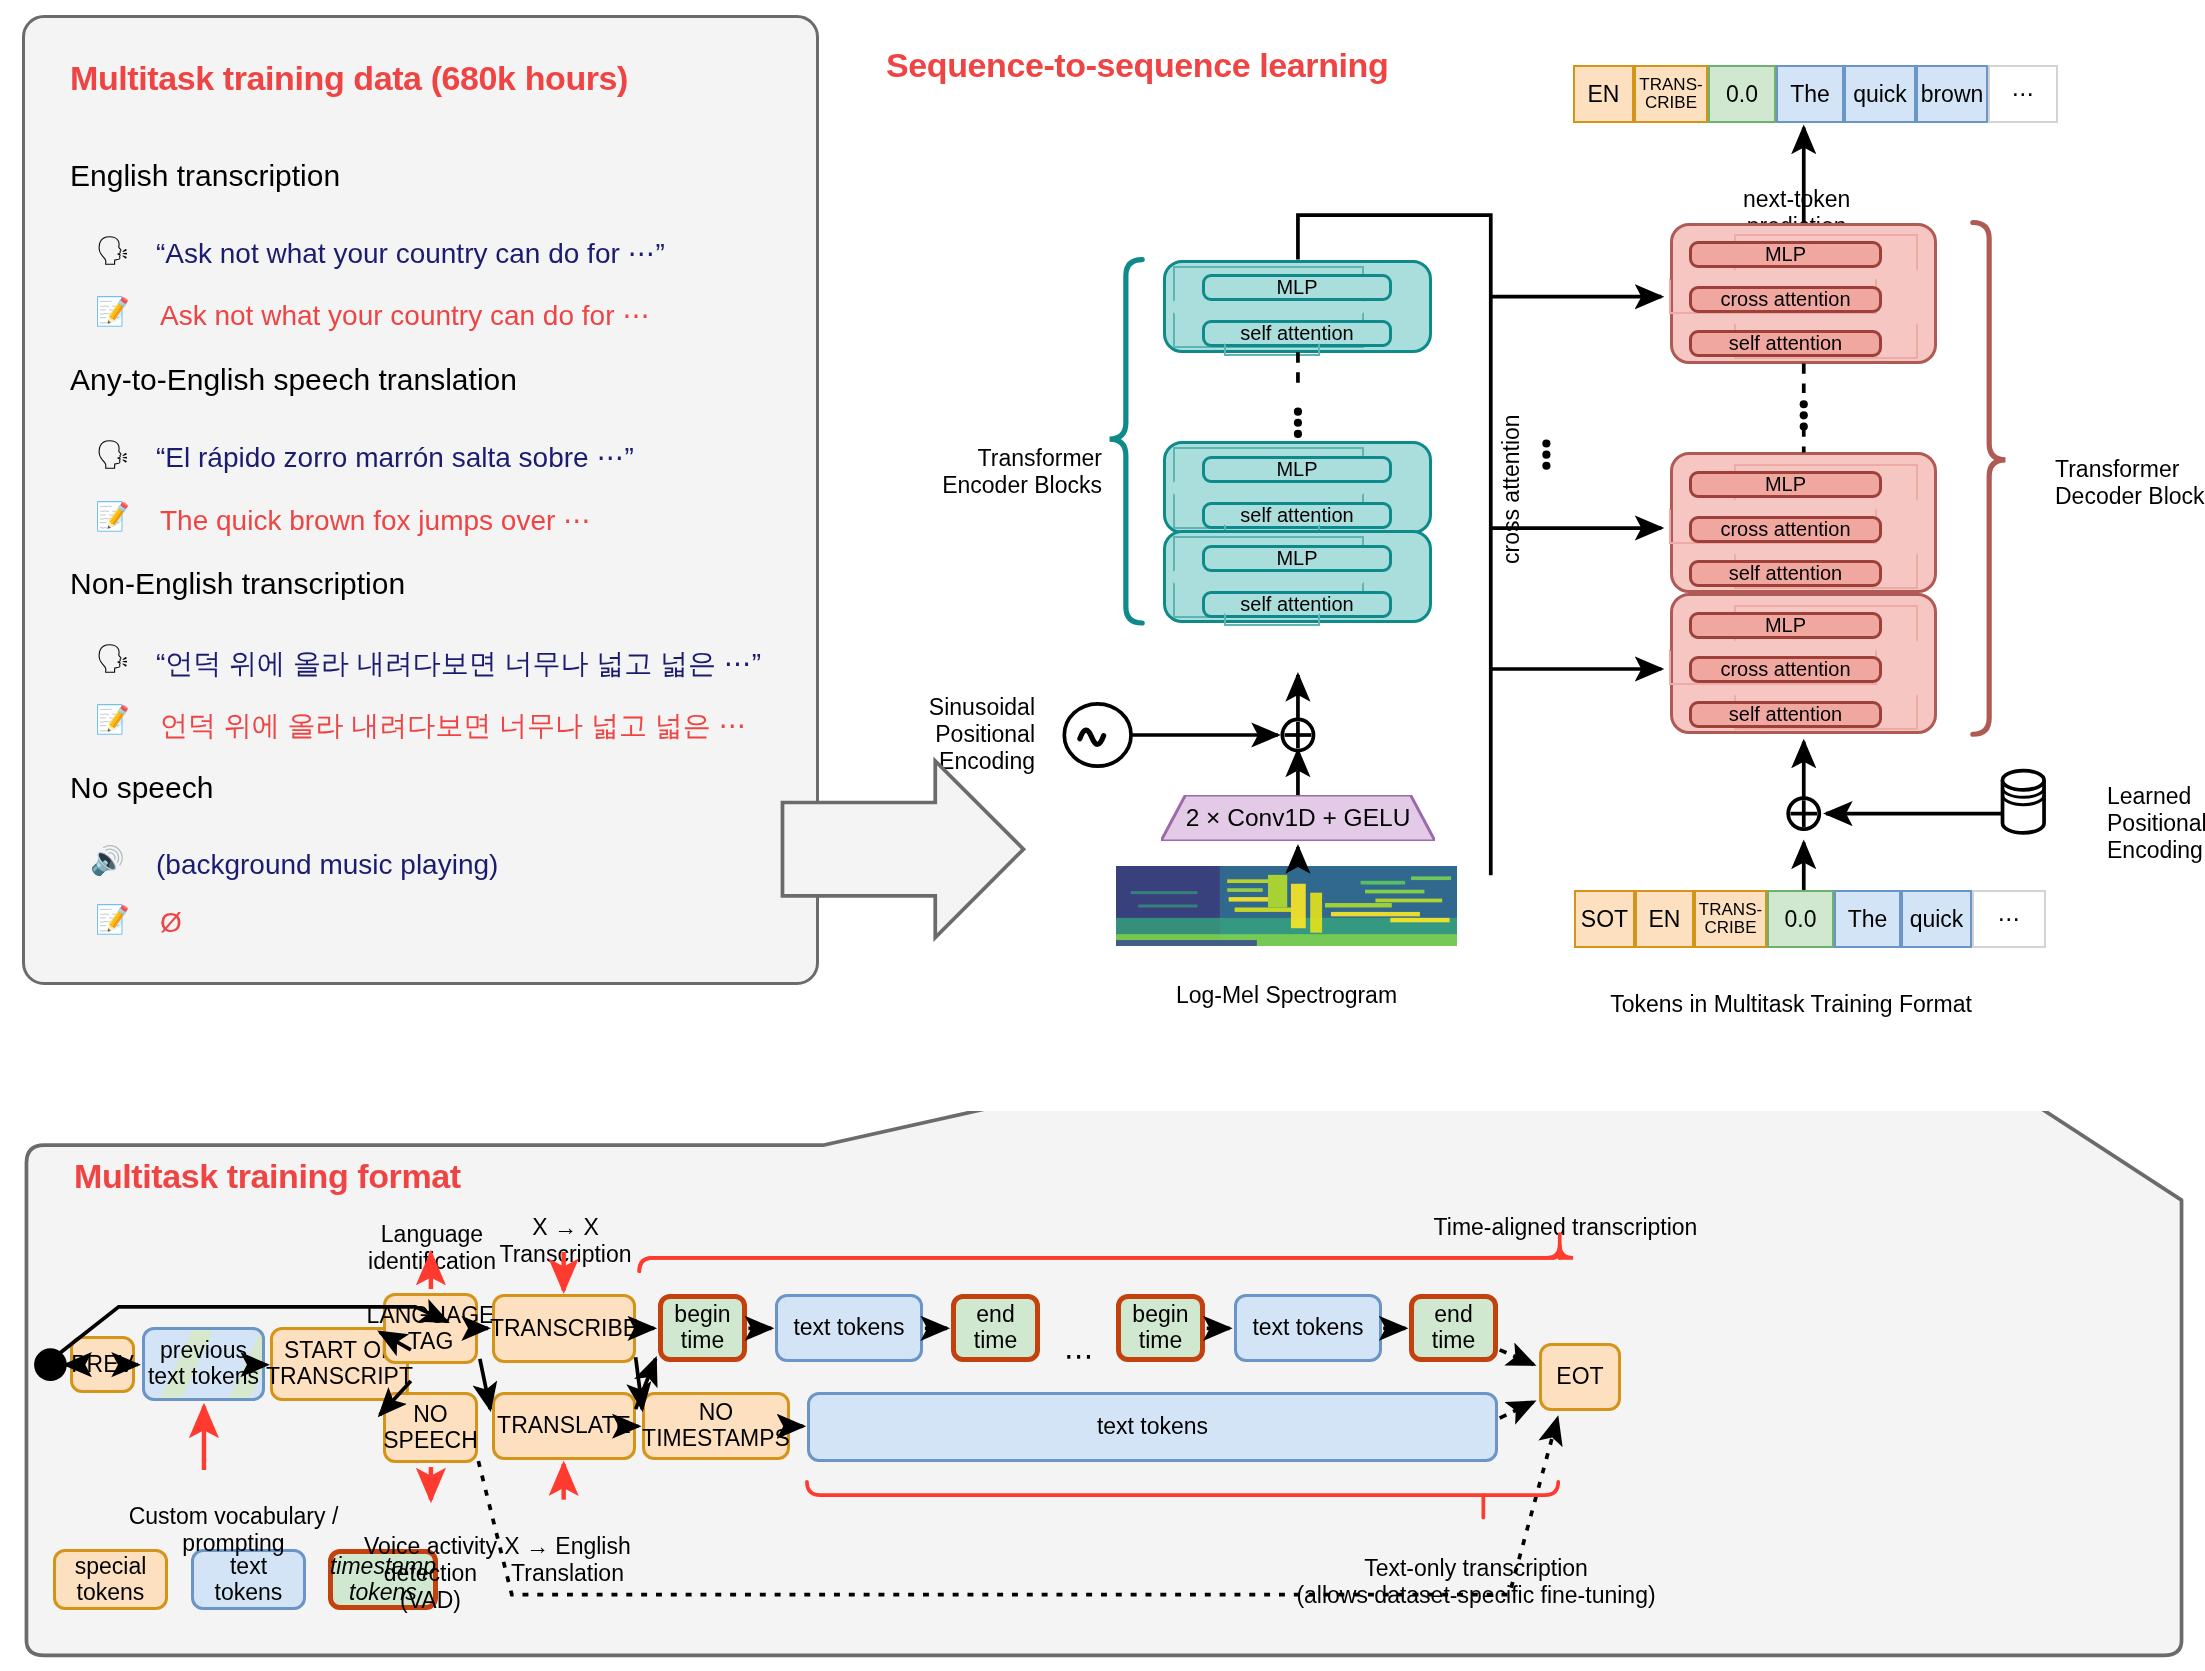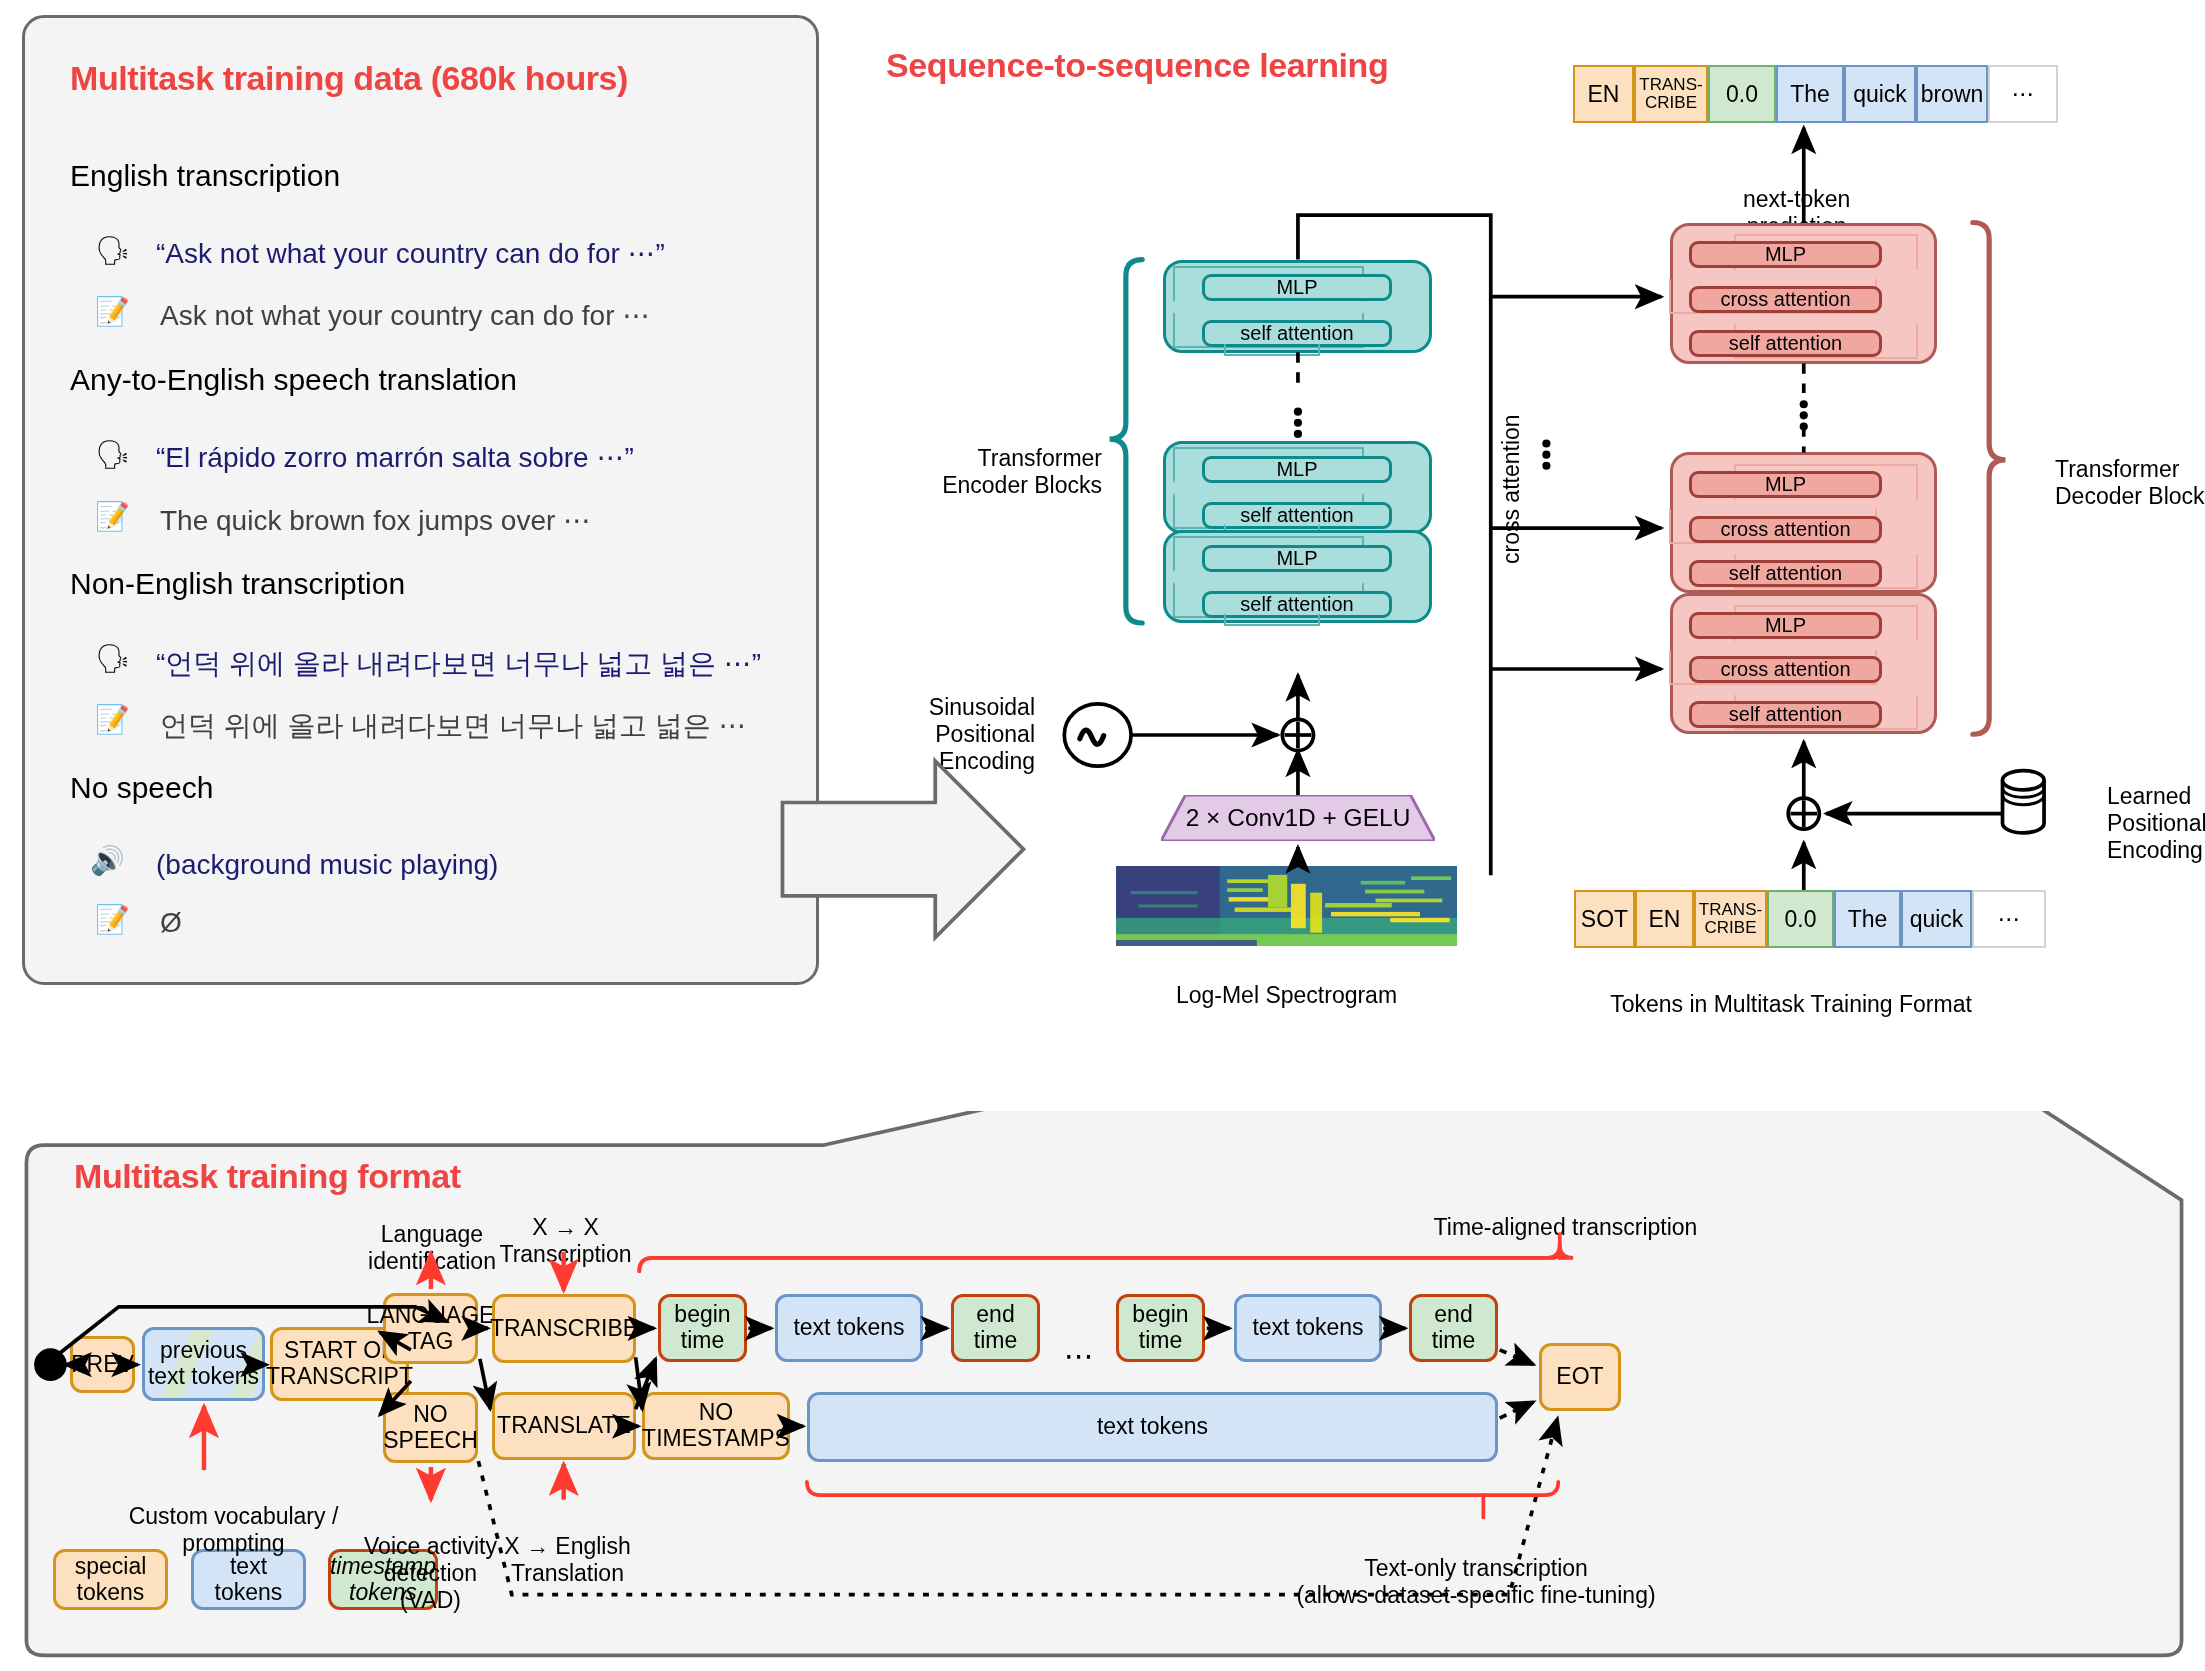--- a/index.html
+++ b/index.html
@@ -11,21 +11,21 @@
   
   .panel-left{
     left:22px;top:15px;width:797px;height:970px;
     background:#f4f4f4;border:3.7px solid #6b6b6b;border-radius:22px;box-sizing:border-box;
   }
 
   
   .title-big{font-size:34px;font-weight:bold;color:#ef4444;letter-spacing:-0.4px;}
   .h2{font-size:30px;color:#000;}
   .ex-blue{font-size:28px;color:#1b1b6f;}
-  .ex-green{font-size:28px;color:#404040;}
+  .ex-green{font-size:28px;color:#ef4444;}
 
   .emoji{font-size:28px;line-height:1;}
 
   
   .encblock{
     background:#a9dedc;border:3px solid #0e8a8a;border-radius:19px;box-sizing:border-box;
   }
   .decblock{
     background:#f6c6c2;border:3px solid #b05a55;border-radius:19px;box-sizing:border-box;
   }
@@ -52,21 +52,21 @@
   .tok.blank{background:#ffffff;border:2.2px solid #d3d3d3;}
   .tok.small{font-size:17px;}
 
   
   .fbox{
     box-sizing:border-box;border-radius:12px;display:flex;align-items:center;
     justify-content:center;text-align:center;font-size:23px;color:#000;line-height:1.12;
   }
   .f-special{background:#fde0c0;border:3px solid #d49419;}
   .f-text{background:#d4e4f7;border:3px solid #6b94c7;}
-  .f-time{background:#cfe8cf;border:3px solid #c2410c;}
+  .f-time{background:#cfe8cf;border:5px solid #c2410c;}
   .f-prev{
     background:#d4e4f7;border:3px solid #6b94c7;
     background-image:repeating-linear-gradient(115deg,#d4e4f7 0 43px,#d6e9cf 43px 62px);
   }
 
   .lbl{font-size:23px;color:#000;line-height:1.18;text-align:center;margin-top:27px;}
   .lbl-l{font-size:23px;color:#000;line-height:1.18;text-align:left;}
   .lbl-r{font-size:23px;color:#000;line-height:1.18;text-align:right;}
 
   svg.ov{position:absolute;left:0;top:0;width:2205px;height:1671px;pointer-events:none;}

